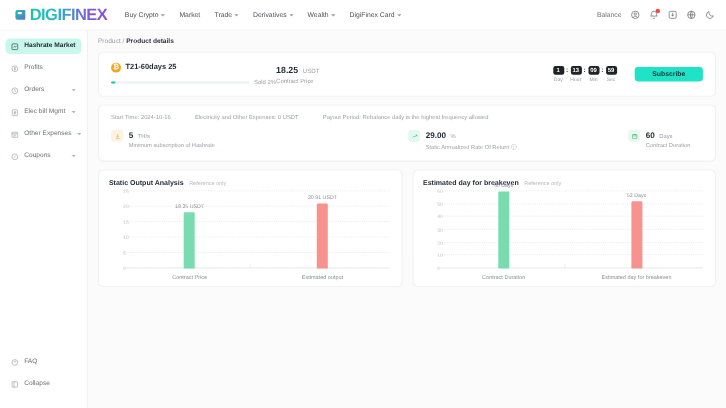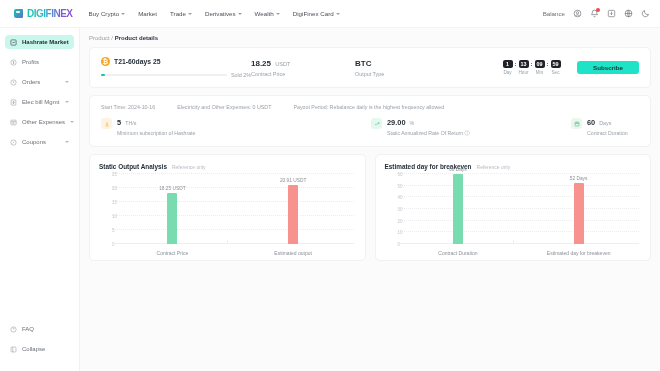--- a/index.html
+++ b/index.html
@@ -12,21 +12,21 @@
   .app { width: 660px; height: 371px; position: relative; background: #fff; }
 
   
   .topnav {
     height: 28px; display: flex; align-items: center;
     padding: 0 10px 0 14px; background: #fff;
     border-bottom: 1px solid #f2f3f5;
   }
   .logo { display: flex; align-items: center; gap: 2px; margin-right: 16px; }
   .logo-mark {
-    font-size: 10px; font-weight: 700; letter-spacing: -.5px;
+    font-size: 15px; font-weight: 700; letter-spacing: -.5px;
     background: linear-gradient(90deg,#16c6a4 0%,#2bb7c9 35%,#7b5bd6 75%,#8b4fd0 100%);
     -webkit-background-clip: text; background-clip: text; color: transparent;
   }
   .logo-glyph {
     width: 9px; height: 9px; margin-right: 2px;
     background: linear-gradient(135deg,#16c6a4,#5f6fd6);
     border-radius: 2px 1px 1px 2px;
     position: relative;
   }
   .logo-glyph:after {
@@ -356,24 +356,20 @@
           </div>
         </div>
 
         <div class="stat">
           <div class="stat-val">18.25
             <span>USDT</span>
           </div>
           <div class="stat-lbl">Contract Price</div>
         </div>
 
-        <div class="stat">
-          <div class="stat-val">BTC</div>
-          <div class="stat-lbl">Output Type</div>
-        </div>
 
         <div class="timer-wrap">
           <div class="timer">
             <div class="t-unit">
               <div class="t-box">1</div>
               <div class="t-lbl">Day</div>
             </div>
             <div class="t-sep">:</div>
             <div class="t-unit">
               <div class="t-box">13</div>

